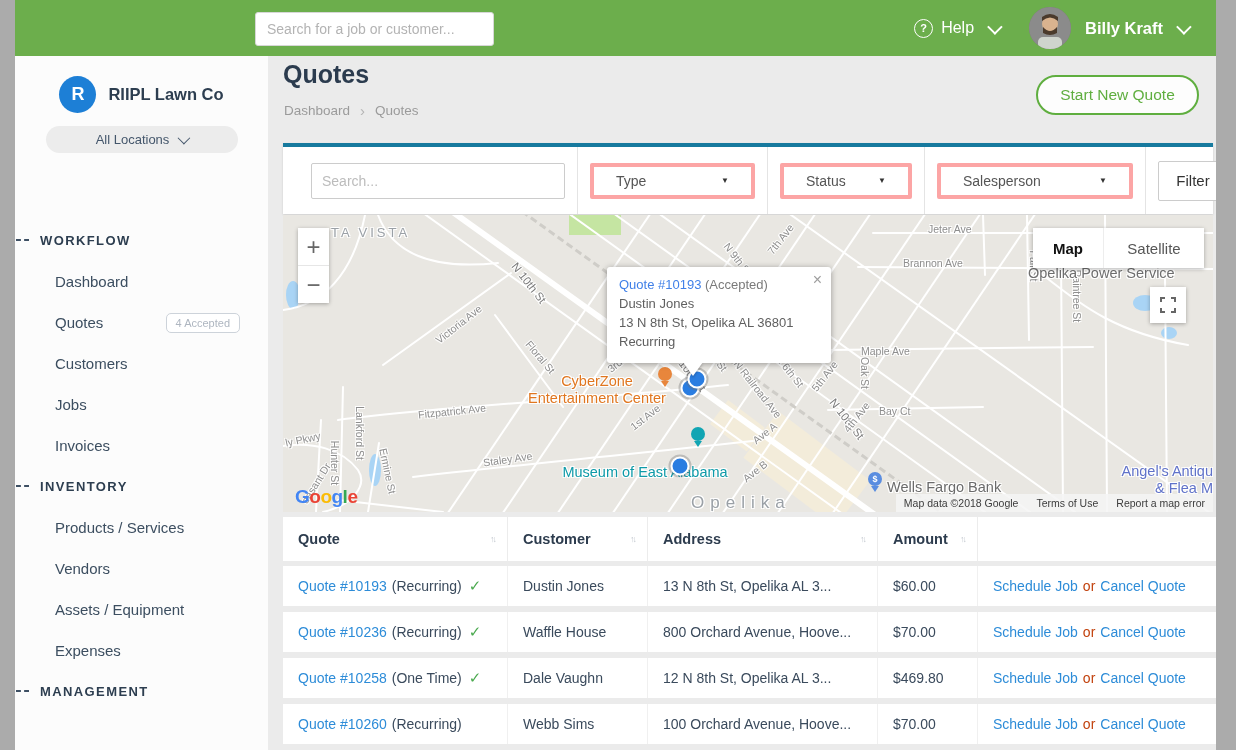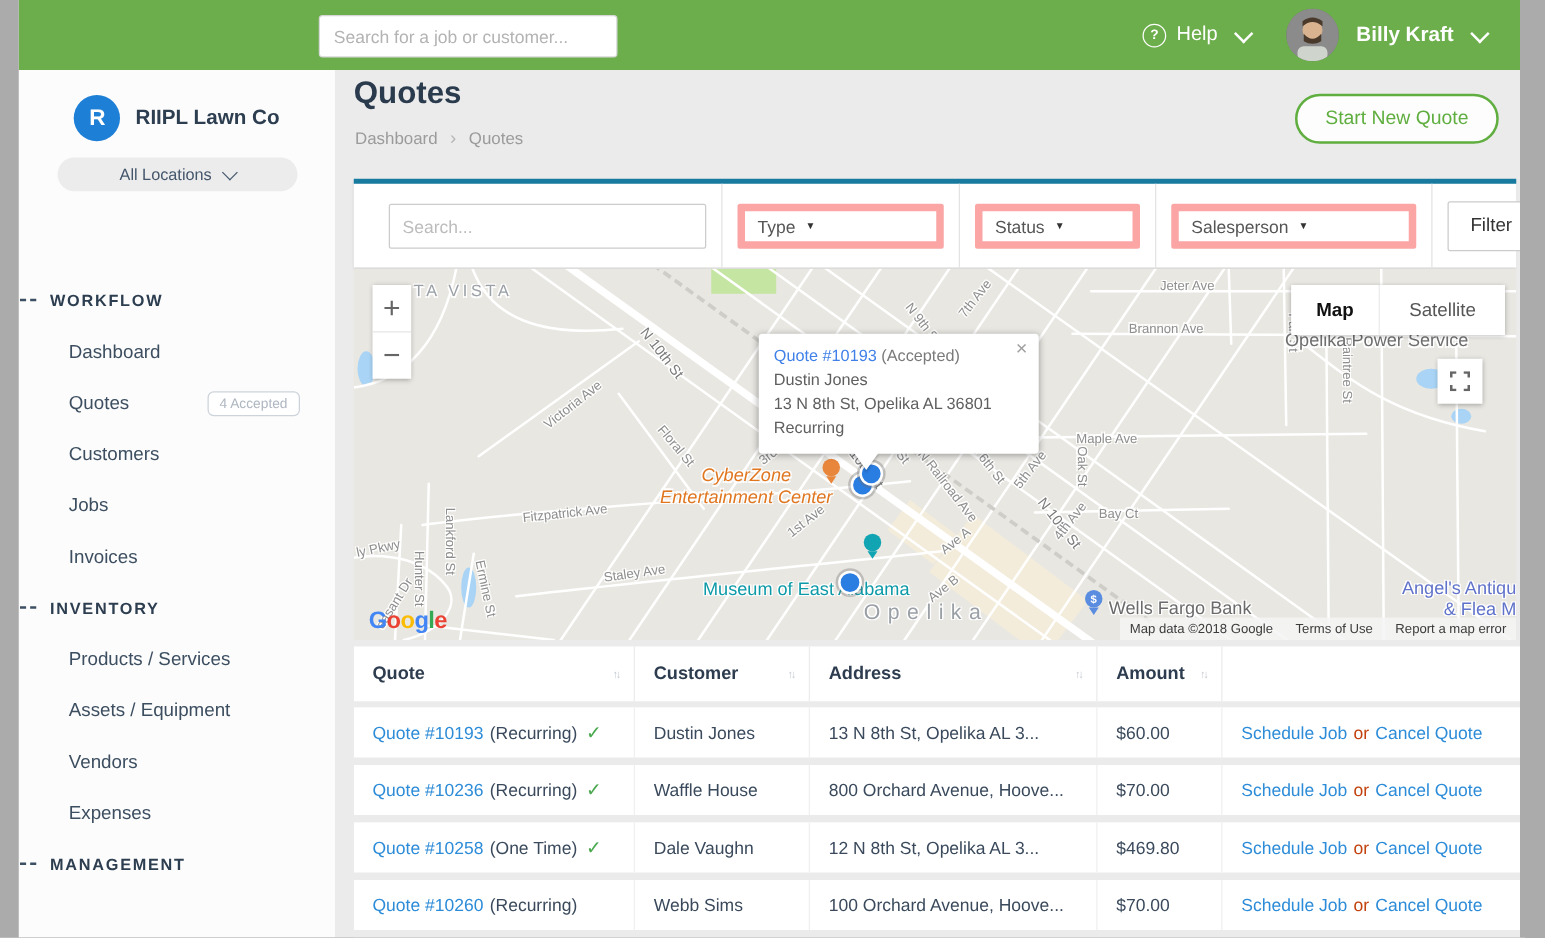--- a/index.html
+++ b/index.html
@@ -54,22 +54,22 @@
     cursor:pointer;box-sizing:border-box}
 
   
   .filter-card{position:absolute;left:15px;top:87px;width:930px;height:71px;background:#fff;
     border-top:4px solid #177a9e;box-shadow:0 1px 2px rgba(0,0,0,.12);box-sizing:border-box;
     display:flex;align-items:center}
   .f-search{margin-left:28px;width:232px;height:34px;border:1px solid #ccc;border-radius:2px;padding:0 10px;
     font-size:14px;color:#555;outline:none;font-family:inherit;flex:none}
   .f-search::placeholder{color:#bcbcbc}
   .f-divider{width:1px;align-self:stretch;background:#e4e4e4;margin:0 12px;flex:none}
-  .f-select{height:36px;border:6px solid #fca5a5;border-radius:2px;display:flex;align-items:center;
-    padding:0 10px;font-size:14px;color:#555;background:#fff;cursor:pointer;
+  .f-select{height:36px;border:4px solid #fca5a5;border-radius:2px;display:flex;align-items:center;
+    justify-content:space-between;padding:0 22px;font-size:14px;color:#555;background:#fff;cursor:pointer;
     box-sizing:border-box;flex:none}
   .f-arrow{font-size:8px;color:#333;margin-left:8px}
   .f-btn{height:38px;width:68px;border:1px solid #ccc;border-radius:2px;background:#fff;font-size:15px;color:#333;
     display:flex;align-items:center;justify-content:center;cursor:pointer;flex:none}
 
   
   .map{position:absolute;left:15px;top:159px;width:930px;height:297px;background:#e9e7e2;overflow:hidden}
   .map svg.roads{position:absolute;left:0;top:0}
   .street-label{position:absolute;font-size:10.5px;color:#8e8e8e;white-space:nowrap;z-index:2;
     text-shadow:1px 1px 0 #fff,-1px -1px 0 #fff,1px -1px 0 #fff,-1px 1px 0 #fff}
@@ -180,24 +180,24 @@
           <span>Invoices</span>
         </div>
         <div class="nav-header">
           <span class="dash-icon"></span>
           <span>INVENTORY</span>
         </div>
         <div class="nav-item">
           <span>Products / Services</span>
         </div>
         <div class="nav-item">
+          <span>Vendors</span>
+        </div>
+        <div class="nav-item">
           <span>Assets / Equipment</span>
-        </div>
-        <div class="nav-item">
-          <span>Vendors</span>
         </div>
         <div class="nav-item">
           <span>Expenses</span>
         </div>
         <div class="nav-header">
           <span class="dash-icon"></span>
           <span>MANAGEMENT</span>
         </div>
       </div>
   </div>
@@ -314,22 +314,22 @@
           <div class="street-label" style="left: 468px; top: 212px; transform: rotate(-38deg);">Ave A</div>
           <div class="street-label" style="left: 458px; top: 250px; transform: rotate(-38deg);">Ave B</div>
           <div class="street-label" style="left: 736px; top: 45px; transform: rotate(90deg);">Fair St</div>
           <div class="street-label" style="left: 768px; top: 75px; transform: rotate(90deg);">Raintree St</div>
           <div class="street-label" style="left: 645px; top: 8px;">Jeter Ave</div>
           <div class="street-label" style="left: 620px; top: 42px;">Brannon Ave</div>
           <div class="street-label" style="left: 578px; top: 130px;">Maple Ave</div>
           <div class="street-label" style="left: 566px; top: 152px; transform: rotate(90deg);">Oak St</div>
           <div class="street-label" style="left: 596px; top: 190px;">Bay Ct</div>
           <div class="area-label" style="left: 48px; top: 10px; font-size: 13px; letter-spacing: 3px;">TA VISTA</div>
-          <div class="area-label" style="left: 408px; top: 265px; font-size: 17px; letter-spacing: 6px;">Opelika</div>
-          <div class="poi-label" style="color: rgb(224, 118, 31); top: 158px; left: 314px; transform: translateX(-50%); text-align: center; font-style: italic;">
+          <div class="area-label" style="left: 408px; top: 278px; font-size: 17px; letter-spacing: 6px;">Opelika</div>
+          <div class="poi-label" style="color: rgb(224, 118, 31); top: 158px; left: 314px; transform: translateX(-50%); text-align: center;">
             <div>CyberZone</div>
             <div>Entertainment Center</div>
           </div>
           <div class="poi-label" style="color: rgb(13, 154, 168); top: 249px; left: 362px; transform: translateX(-50%); text-align: center;">
             <div>Museum of East Alabama</div>
           </div>
           <div class="poi-label" style="color: rgb(107, 107, 107); top: 264px; left: 604px;">
             <div>Wells Fargo Bank</div>
           </div>
           <div class="poi-label" style="color: rgb(96, 114, 201); top: 248px; right: 0px; text-align: right;">

